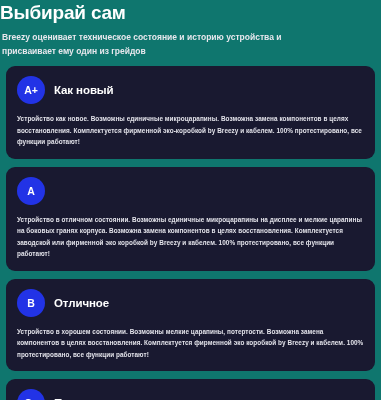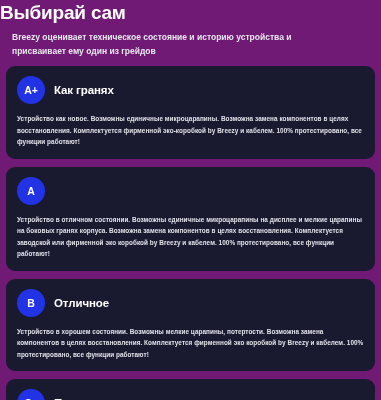--- a/index.html
+++ b/index.html
@@ -12,21 +12,21 @@
     height: 400px;
     overflow: hidden;
     font-family: "Liberation Sans", sans-serif;
     color: #ffffff;
     -webkit-font-smoothing: antialiased;
   }
   .page {
     position: relative;
     width: 381px;
     height: 400px;
-    background: #701a75;
+    background: #0f766e;
     box-sizing: border-box;
     padding: 0;
   }
   .header {
     padding: 2px 8px 0 0;
   }
   .page-title {
     font-size: 19px;
     font-weight: 700;
     line-height: 22px;
@@ -34,21 +34,21 @@
     color: #ffffff;
     margin: 0 0 6px 0;
     padding-left: 0px;
   }
   .page-subtitle {
     font-size: 8.5px;
     font-weight: 700;
     line-height: 14px;
     color: #e8e8ee;
     margin: 0;
-    padding-left: 12px;
+    padding-left: 2px;
     max-width: 290px;
   }
   .cards {
     position: absolute;
     left: 6px;
     top: 66px;
     width: 369px;
   }
   .card {
     position: relative;
@@ -100,21 +100,21 @@
   <div class="header">
     <h1 class="page-title">Выбирай сам</h1>
     <p class="page-subtitle">Breezy оценивает техническое состояние и историю устройства и присваивает ему один из грейдов</p>
   </div>
 
   <div class="cards">
 
     <div class="card card-1">
       <div class="card-head">
         <div class="badge">A+</div>
-        <div class="card-title">Как гранях</div>
+        <div class="card-title">Как новый</div>
       </div>
       <div class="card-body">Устройство как новое. Возможны единичные микроцарапины. Возможна замена компонентов в целях восстановления. Комплектуется фирменной эко-коробкой by Breezy и кабелем. 100% протестировано, все функции работают!</div>
     </div>
 
     <div class="card card-2">
       <div class="card-head">
         <div class="badge">A</div>
       </div>
       <div class="card-body">Устройство в отличном состоянии. Возможны единичные микроцарапины на дисплее и мелкие царапины на боковых гранях корпуса. Возможна замена компонентов в целях восстановления. Комплектуется заводской или фирменной эко коробкой by Breezy и кабелем. 100% протестировано, все функции работают!</div>
     </div>

